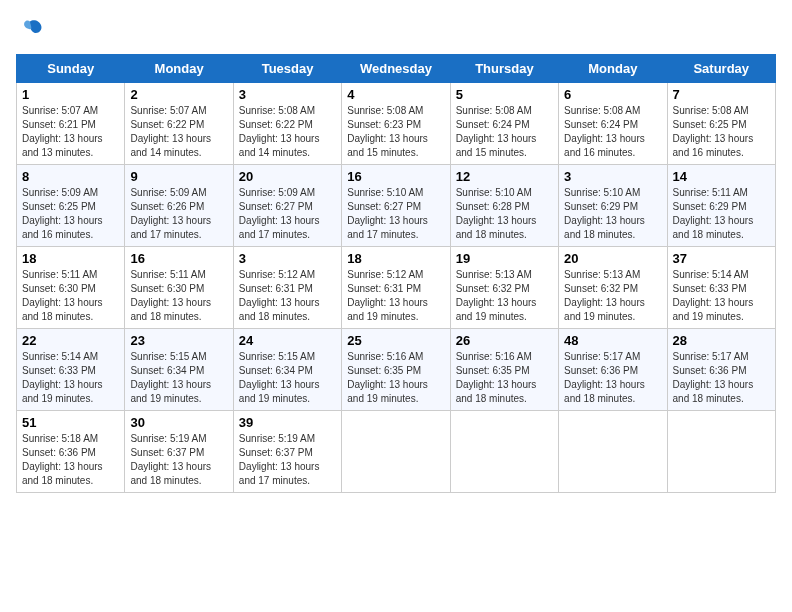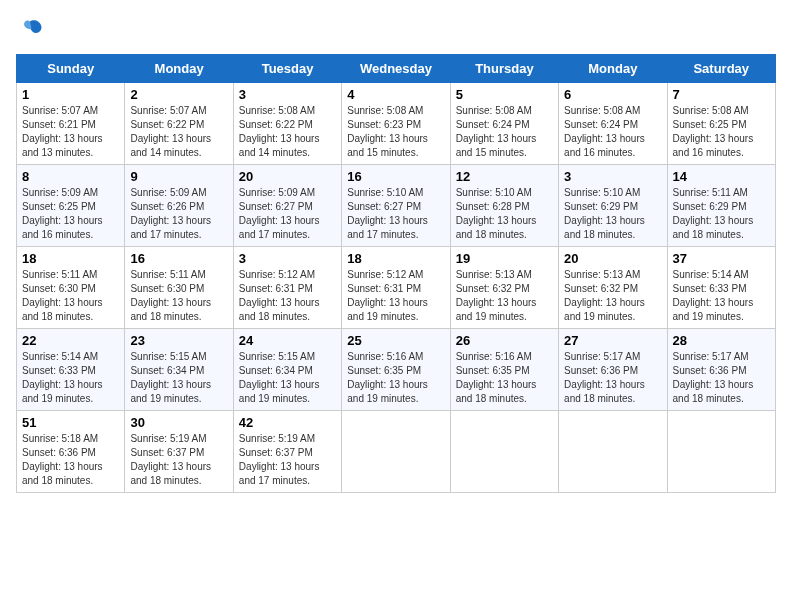--- a/index.html
+++ b/index.html
@@ -222,39 +222,39 @@
         </td>
         <td>
           <span class="day-num">25</span>
           <div class="day-info">Sunrise: 5:16 AM<br>Sunset: 6:35 PM<br>Daylight: 13 hours and 19 minutes.</div>
         </td>
         <td>
           <span class="day-num">26</span>
           <div class="day-info">Sunrise: 5:16 AM<br>Sunset: 6:35 PM<br>Daylight: 13 hours and 18 minutes.</div>
         </td>
         <td>
-          <span class="day-num">27</span>
+          <span class="day-num">48</span>
           <div class="day-info">Sunrise: 5:17 AM<br>Sunset: 6:36 PM<br>Daylight: 13 hours and 18 minutes.</div>
         </td>
         <td>
           <span class="day-num">28</span>
           <div class="day-info">Sunrise: 5:17 AM<br>Sunset: 6:36 PM<br>Daylight: 13 hours and 18 minutes.</div>
         </td>
       </tr>
       <tr>
         <td>
           <span class="day-num">51</span>
           <div class="day-info">Sunrise: 5:18 AM<br>Sunset: 6:36 PM<br>Daylight: 13 hours and 18 minutes.</div>
         </td>
         <td>
           <span class="day-num">30</span>
           <div class="day-info">Sunrise: 5:19 AM<br>Sunset: 6:37 PM<br>Daylight: 13 hours and 18 minutes.</div>
         </td>
         <td>
-          <span class="day-num">42</span>
+          <span class="day-num">39</span>
           <div class="day-info">Sunrise: 5:19 AM<br>Sunset: 6:37 PM<br>Daylight: 13 hours and 17 minutes.</div>
         </td>
         <td class="empty-cell"></td>
         <td class="empty-cell"></td>
         <td class="empty-cell"></td>
         <td class="empty-cell"></td>
       </tr>
     </tbody>
 </table>
 

